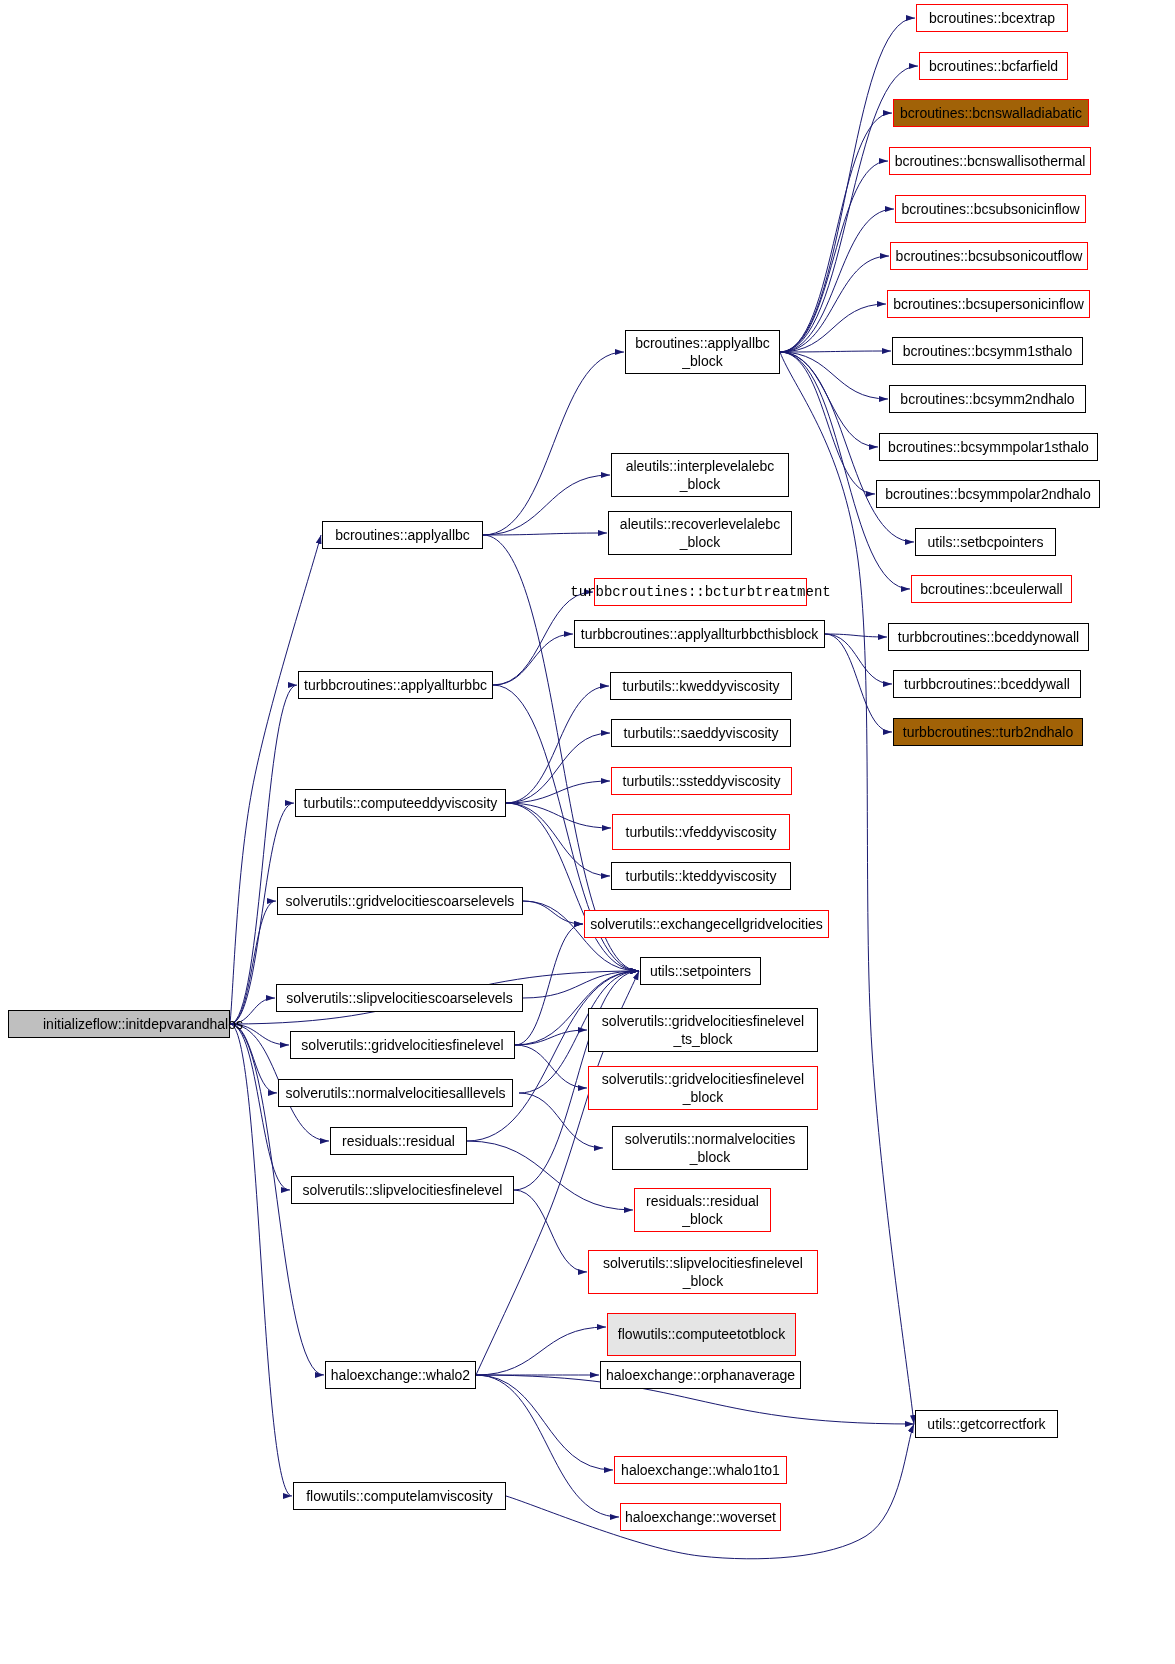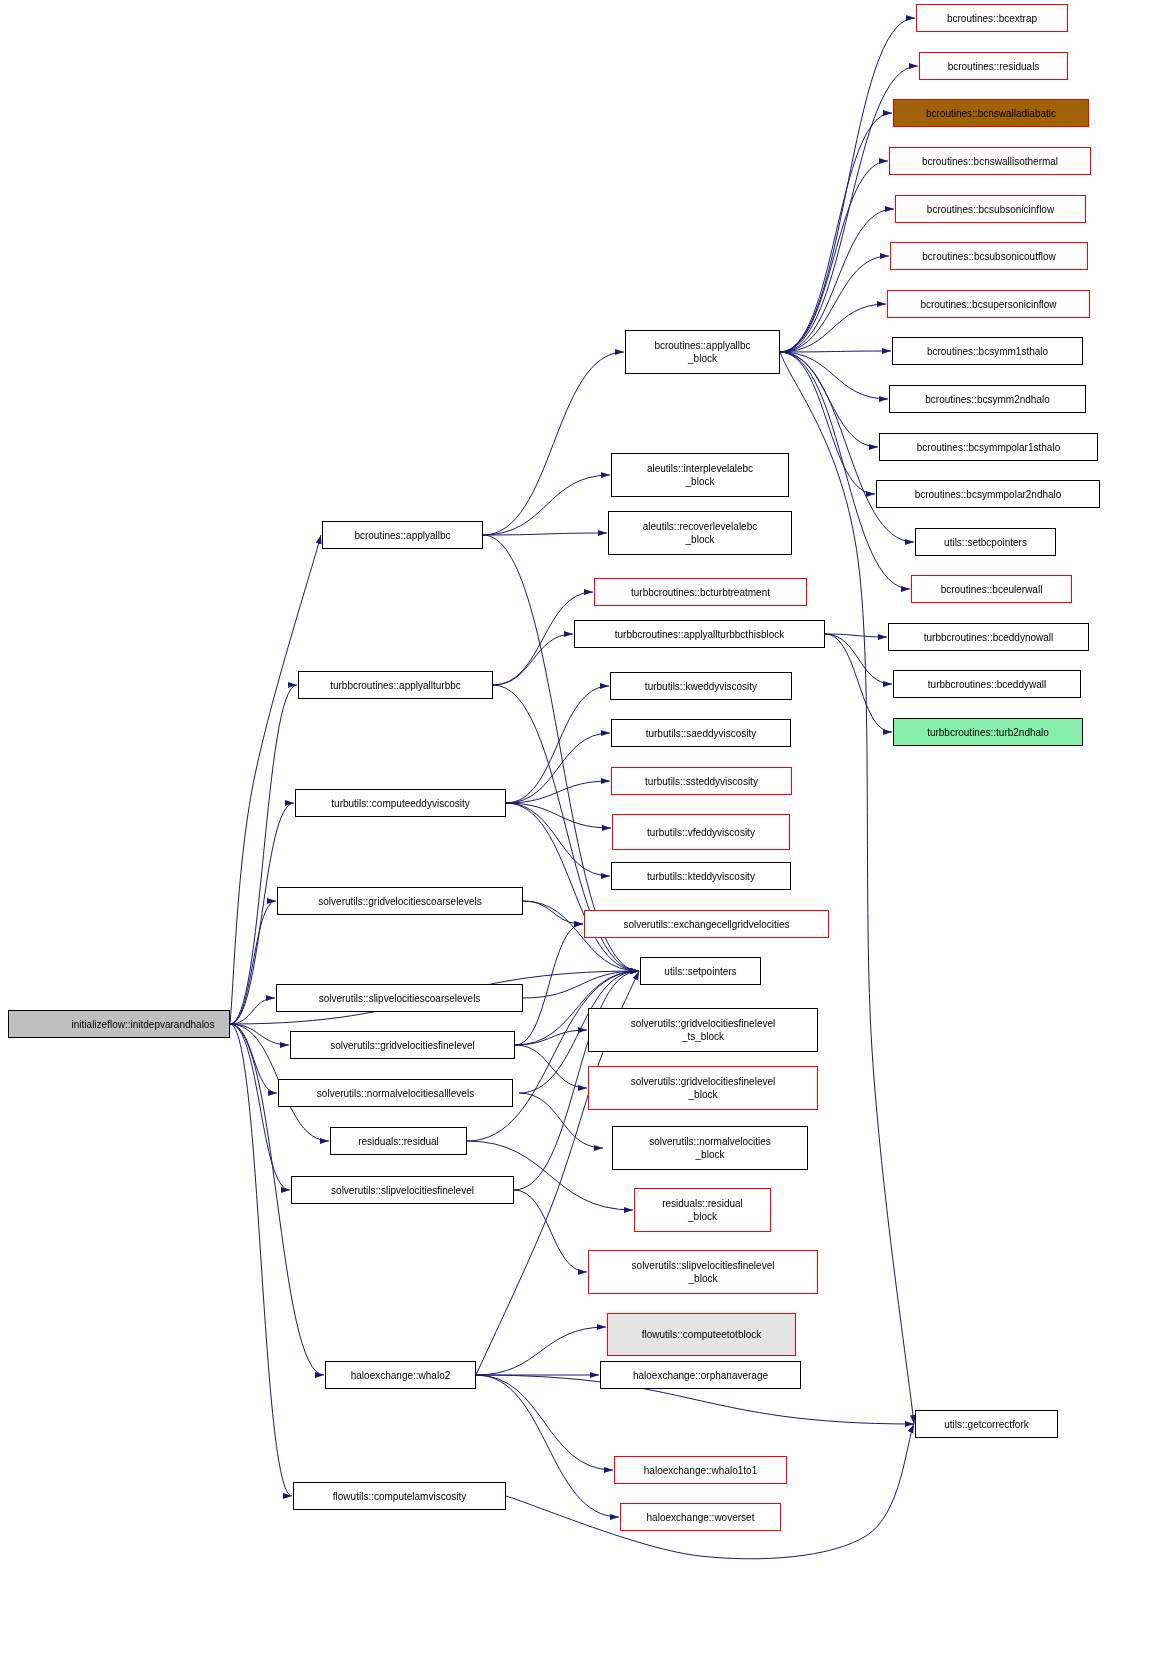--- a/index.html
+++ b/index.html
@@ -25,21 +25,21 @@
   .node {
     position: absolute;
     box-sizing: border-box;
     background: #ffffff;
     border: 1px solid #000000;
     display: flex;
     flex-direction: column;
     align-items: center;
     justify-content: center;
     text-align: center;
-    font-size: 10px;
+    font-size: 14px;
     color: #000000;
     cursor: pointer;
   }
   .node span { white-space: nowrap; line-height: 1.3; display: block; }
   .node.root { cursor: default; }
 </style>
 </head>
 <body>
 
 <div class="graph">
@@ -154,21 +154,21 @@
         <span>_block</span>
       </div>
       <div class="node" style="left: 611px; top: 453px; width: 178px; height: 44px; border-color: rgb(0, 0, 0); background: rgb(255, 255, 255);">
         <span>aleutils::interplevelalebc</span>
         <span>_block</span>
       </div>
       <div class="node" style="left: 608px; top: 511px; width: 184px; height: 44px; border-color: rgb(0, 0, 0); background: rgb(255, 255, 255);">
         <span>aleutils::recoverlevelalebc</span>
         <span>_block</span>
       </div>
-      <div class="node" style="left: 594px; top: 578px; width: 213px; height: 28px; border-color: rgb(255, 0, 0); background: rgb(255, 255, 255);">
+      <div class="node" style="left: 594px; top: 578px; width: 213px; height: 28px; border-color: rgb(255, 0, 0); background: rgb(255, 255, 255); font-family: Liberation Mono, monospace;">
         <span>turbbcroutines::bcturbtreatment</span>
       </div>
       <div class="node" style="left: 574px; top: 620px; width: 251px; height: 28px; border-color: rgb(0, 0, 0); background: rgb(255, 255, 255);">
         <span>turbbcroutines::applyallturbbcthisblock</span>
       </div>
       <div class="node" style="left: 610px; top: 672px; width: 182px; height: 28px; border-color: rgb(0, 0, 0); background: rgb(255, 255, 255);">
         <span>turbutils::kweddyviscosity</span>
       </div>
       <div class="node" style="left: 611px; top: 719px; width: 180px; height: 28px; border-color: rgb(0, 0, 0); background: rgb(255, 255, 255);">
         <span>turbutils::saeddyviscosity</span>
@@ -217,21 +217,21 @@
       <div class="node" style="left: 614px; top: 1456px; width: 173px; height: 28px; border-color: rgb(255, 0, 0); background: rgb(255, 255, 255);">
         <span>haloexchange::whalo1to1</span>
       </div>
       <div class="node" style="left: 620px; top: 1503px; width: 161px; height: 28px; border-color: rgb(255, 0, 0); background: rgb(255, 255, 255);">
         <span>haloexchange::woverset</span>
       </div>
       <div class="node" style="left: 916px; top: 4px; width: 152px; height: 28px; border-color: rgb(255, 0, 0); background: rgb(255, 255, 255);">
         <span>bcroutines::bcextrap</span>
       </div>
       <div class="node" style="left: 919px; top: 52px; width: 149px; height: 28px; border-color: rgb(255, 0, 0); background: rgb(255, 255, 255);">
-        <span>bcroutines::residuals</span>
+        <span>bcroutines::bcfarfield</span>
       </div>
       <div class="node" style="left: 893px; top: 99px; width: 196px; height: 28px; border-color: rgb(255, 0, 0); background: #a16207;">
         <span>bcroutines::bcnswalladiabatic</span>
       </div>
       <div class="node" style="left: 889px; top: 147px; width: 202px; height: 28px; border-color: rgb(255, 0, 0); background: rgb(255, 255, 255);">
         <span>bcroutines::bcnswallisothermal</span>
       </div>
       <div class="node" style="left: 895px; top: 195px; width: 191px; height: 28px; border-color: rgb(255, 0, 0); background: rgb(255, 255, 255);">
         <span>bcroutines::bcsubsonicinflow</span>
       </div>
@@ -258,20 +258,20 @@
       </div>
       <div class="node" style="left: 911px; top: 575px; width: 161px; height: 28px; border-color: rgb(255, 0, 0); background: rgb(255, 255, 255);">
         <span>bcroutines::bceulerwall</span>
       </div>
       <div class="node" style="left: 888px; top: 623px; width: 201px; height: 28px; border-color: rgb(0, 0, 0); background: rgb(255, 255, 255);">
         <span>turbbcroutines::bceddynowall</span>
       </div>
       <div class="node" style="left: 893px; top: 670px; width: 188px; height: 28px; border-color: rgb(0, 0, 0); background: rgb(255, 255, 255);">
         <span>turbbcroutines::bceddywall</span>
       </div>
-      <div class="node" style="left: 893px; top: 718px; width: 190px; height: 28px; border-color: rgb(0, 0, 0); background: #86efac;">
+      <div class="node" style="left: 893px; top: 718px; width: 190px; height: 28px; border-color: rgb(0, 0, 0); background: #a16207;">
         <span>turbbcroutines::turb2ndhalo</span>
       </div>
       <div class="node" style="left: 915px; top: 1410px; width: 143px; height: 28px; border-color: rgb(0, 0, 0); background: rgb(255, 255, 255);">
         <span>utils::getcorrectfork</span>
       </div>
     </div>
 </div>
 
 </body></html>

